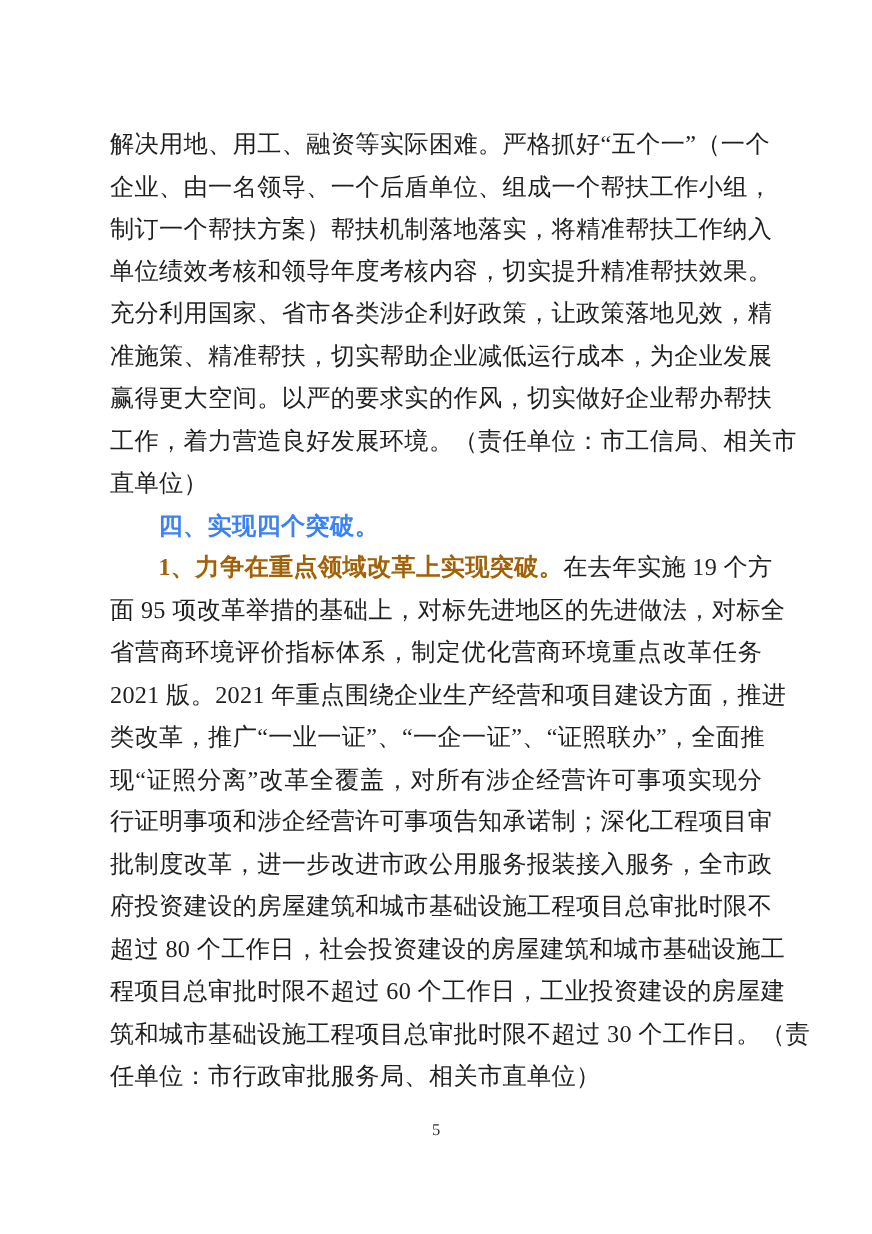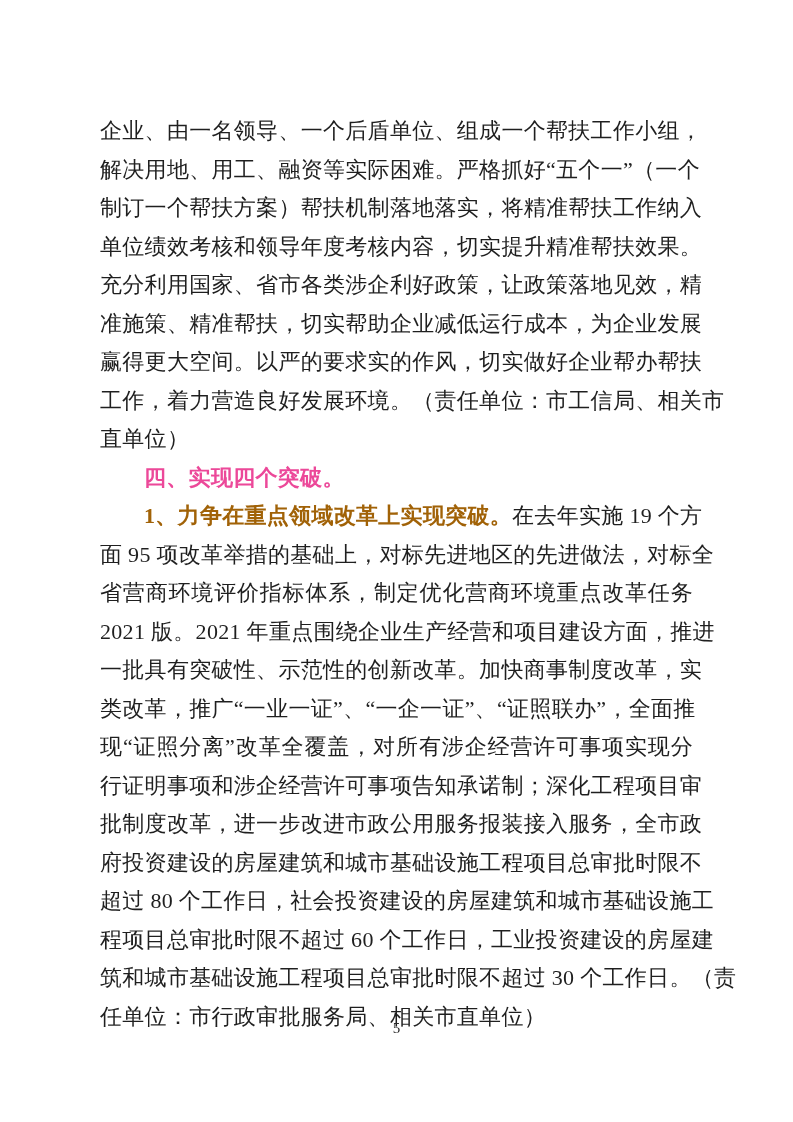--- a/index.html
+++ b/index.html
@@ -35,56 +35,55 @@
   .line.last {
     text-align: center;
     text-align-last: left;
   }
   .line.indent {
     padding-left: 44px;
   }
   .line.heading span {
     font-weight: bold;
     font-family: "Liberation Sans", "DejaVu Sans", sans-serif;
-    color: #ec4899;
+    color: #3b82f6;
   }
   .line span.b {
     font-weight: bold;
     color: #a16207;
   }
   .page-number {
     position: absolute;
     left: 0;
     right: 0;
     top: 1020px;
     text-align: center;
     font-size: 15px;
     color: #2a2a2a;
   }
 </style>
 </head>
 <body>
 
 <div class="page">
   <div class="content" id="doc-body">
+      <div class="line"><span>解决用地、用工、融资等实际困难。严格抓好“五个一”（一个</span></div>
       <div class="line"><span>企业、由一名领导、一个后盾单位、组成一个帮扶工作小组，</span></div>
-      <div class="line"><span>解决用地、用工、融资等实际困难。严格抓好“五个一”（一个</span></div>
       <div class="line"><span>制订一个帮扶方案）帮扶机制落地落实，将精准帮扶工作纳入</span></div>
       <div class="line"><span>单位绩效考核和领导年度考核内容，切实提升精准帮扶效果。</span></div>
       <div class="line"><span>充分利用国家、省市各类涉企利好政策，让政策落地见效，精</span></div>
       <div class="line"><span>准施策、精准帮扶，切实帮助企业减低运行成本，为企业发展</span></div>
       <div class="line"><span>赢得更大空间。以严的要求实的作风，切实做好企业帮办帮扶</span></div>
       <div class="line"><span>工作，着力营造良好发展环境。（责任单位：市工信局、相关市</span></div>
       <div class="line last"><span>直单位）</span></div>
       <div class="line heading last indent"><span>四、实现四个突破。</span></div>
       <div class="line indent"><span class="b">1、力争在重点领域改革上实现突破。</span><span>在去年实施 19 个方</span></div>
       <div class="line"><span>面 95 项改革举措的基础上，对标先进地区的先进做法，对标全</span></div>
       <div class="line"><span>省营商环境评价指标体系，制定优化营商环境重点改革任务</span></div>
       <div class="line"><span>2021 版。2021 年重点围绕企业生产经营和项目建设方面，推进</span></div>
-      <div class="line"><span>一批具有突破性、示范性的创新改革。加快商事制度改革，实</span></div>
       <div class="line"><span>类改革，推广“一业一证”、“一企一证”、“证照联办”，全面推</span></div>
       <div class="line"><span>现“证照分离”改革全覆盖，对所有涉企经营许可事项实现分</span></div>
       <div class="line"><span>行证明事项和涉企经营许可事项告知承诺制；深化工程项目审</span></div>
       <div class="line"><span>批制度改革，进一步改进市政公用服务报装接入服务，全市政</span></div>
       <div class="line"><span>府投资建设的房屋建筑和城市基础设施工程项目总审批时限不</span></div>
       <div class="line"><span>超过 80 个工作日，社会投资建设的房屋建筑和城市基础设施工</span></div>
       <div class="line"><span>程项目总审批时限不超过 60 个工作日，工业投资建设的房屋建</span></div>
       <div class="line"><span>筑和城市基础设施工程项目总审批时限不超过 30 个工作日。（责</span></div>
       <div class="line last"><span>任单位：市行政审批服务局、相关市直单位）</span></div>
     </div>

